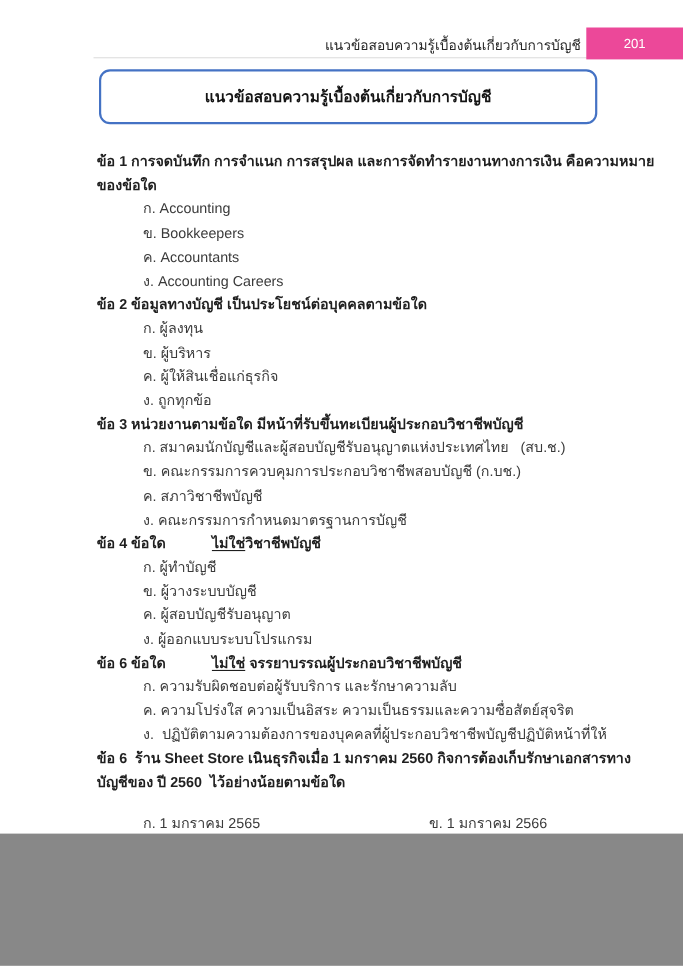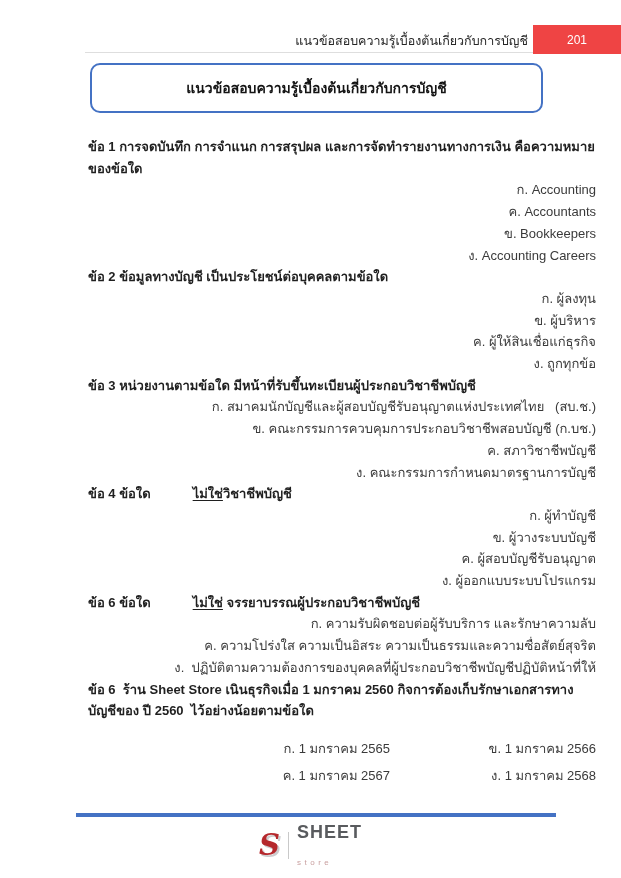--- a/index.html
+++ b/index.html
@@ -1,47 +1,47 @@
 <!DOCTYPE html>
 <html><head>
 <meta charset="utf-8">
 <style>
   html,body { margin:0; padding:0; background:#888; }
   .page {
-    position:relative; width:621px; height:878px; margin:0 auto;
+    position:relative; width:621px; height:758px; margin:0 auto;
     background:#ffffff; overflow:hidden;
     font-family:"Liberation Sans","DejaVu Sans",sans-serif;
     color:#2b2b2b;
   }
 
   
   .running-title { position:absolute; top:31px; right:93px; font-size:12.5px; color:#262626; }
   .page-num-box {
     position:absolute; top:25px; left:533px; width:88px; height:29px;
-    background:#ef4444; color:#fff; font-size:12px;
+    background:#ec4899; color:#fff; font-size:12px;
     display:flex; align-items:center; justify-content:center; z-index:2;
   }
   .header-rule { position:absolute; top:52px; left:85px; width:536px; height:1px; background:#dedede; }
 
   
   .title-box {
     position:absolute; top:63px; left:90px; width:449px; height:46px;
     border:2px solid #4472C4; border-radius:10px;
     display:flex; align-items:center; justify-content:center;
     font-weight:700; font-size:14px; color:#141414; text-align:center;
   }
 
   
   .content {
     position:absolute; top:136px; left:88px; width:508px;
     font-size:13px; line-height:21.7px;
   }
   .q-text { font-weight:700; color:#1f1f1f; white-space:pre-wrap; }
   .u { text-decoration:underline; text-underline-offset:2px;margin-left:42px; }
-  .choice { padding-left:42px; white-space:pre-wrap; color:#3a3a3a;text-align:right; }
+  .choice { padding-left:42px; white-space:pre-wrap; color:#3a3a3a; }
   .choices-2col { display:grid; grid-template-columns:260px auto; padding-left:42px; margin-top:16px; row-gap:5px; }
   .choices-2col .choice { padding-left:0; }
 
   
   .footer-rule { position:absolute; top:813px; left:76px; width:480px; height:4px; background:#4472C4; }
   .logo { position:absolute; top:823px; left:0; width:621px; display:flex; align-items:center; justify-content:center; gap:8px; }
   .logo-s {
     font-family:"DejaVu Serif",serif; font-style:italic; font-weight:700;
     font-size:29px; line-height:1; color:#B5282C;
     text-shadow:2px 2px 0 rgba(128,128,133,0.40);
@@ -64,22 +64,22 @@
 
   <div class="title-box">
     <span>แนวข้อสอบความรู้เบื้องต้นเกี่ยวกับการบัญชี</span>
   </div>
 
   <div class="content">
 
     <section>
       <div class="q-text">ข้อ 1 การจดบันทึก การจำแนก การสรุปผล และการจัดทำรายงานทางการเงิน คือความหมายของข้อใด</div>
       <div class="choice">ก. Accounting</div>
+      <div class="choice">ข. Bookkeepers</div>
       <div class="choice">ค. Accountants</div>
-      <div class="choice">ข. Bookkeepers</div>
       <div class="choice">ง. Accounting Careers</div>
     </section>
 
     <section>
       <div class="q-text">ข้อ 2 ข้อมูลทางบัญชี เป็นประโยชน์ต่อบุคคลตามข้อใด</div>
       <div class="choice">ก. ผู้ลงทุน</div>
       <div class="choice">ข. ผู้บริหาร</div>
       <div class="choice">ค. ผู้ให้สินเชื่อแก่ธุรกิจ</div>
       <div class="choice">ง. ถูกทุกข้อ</div>
     </section>

